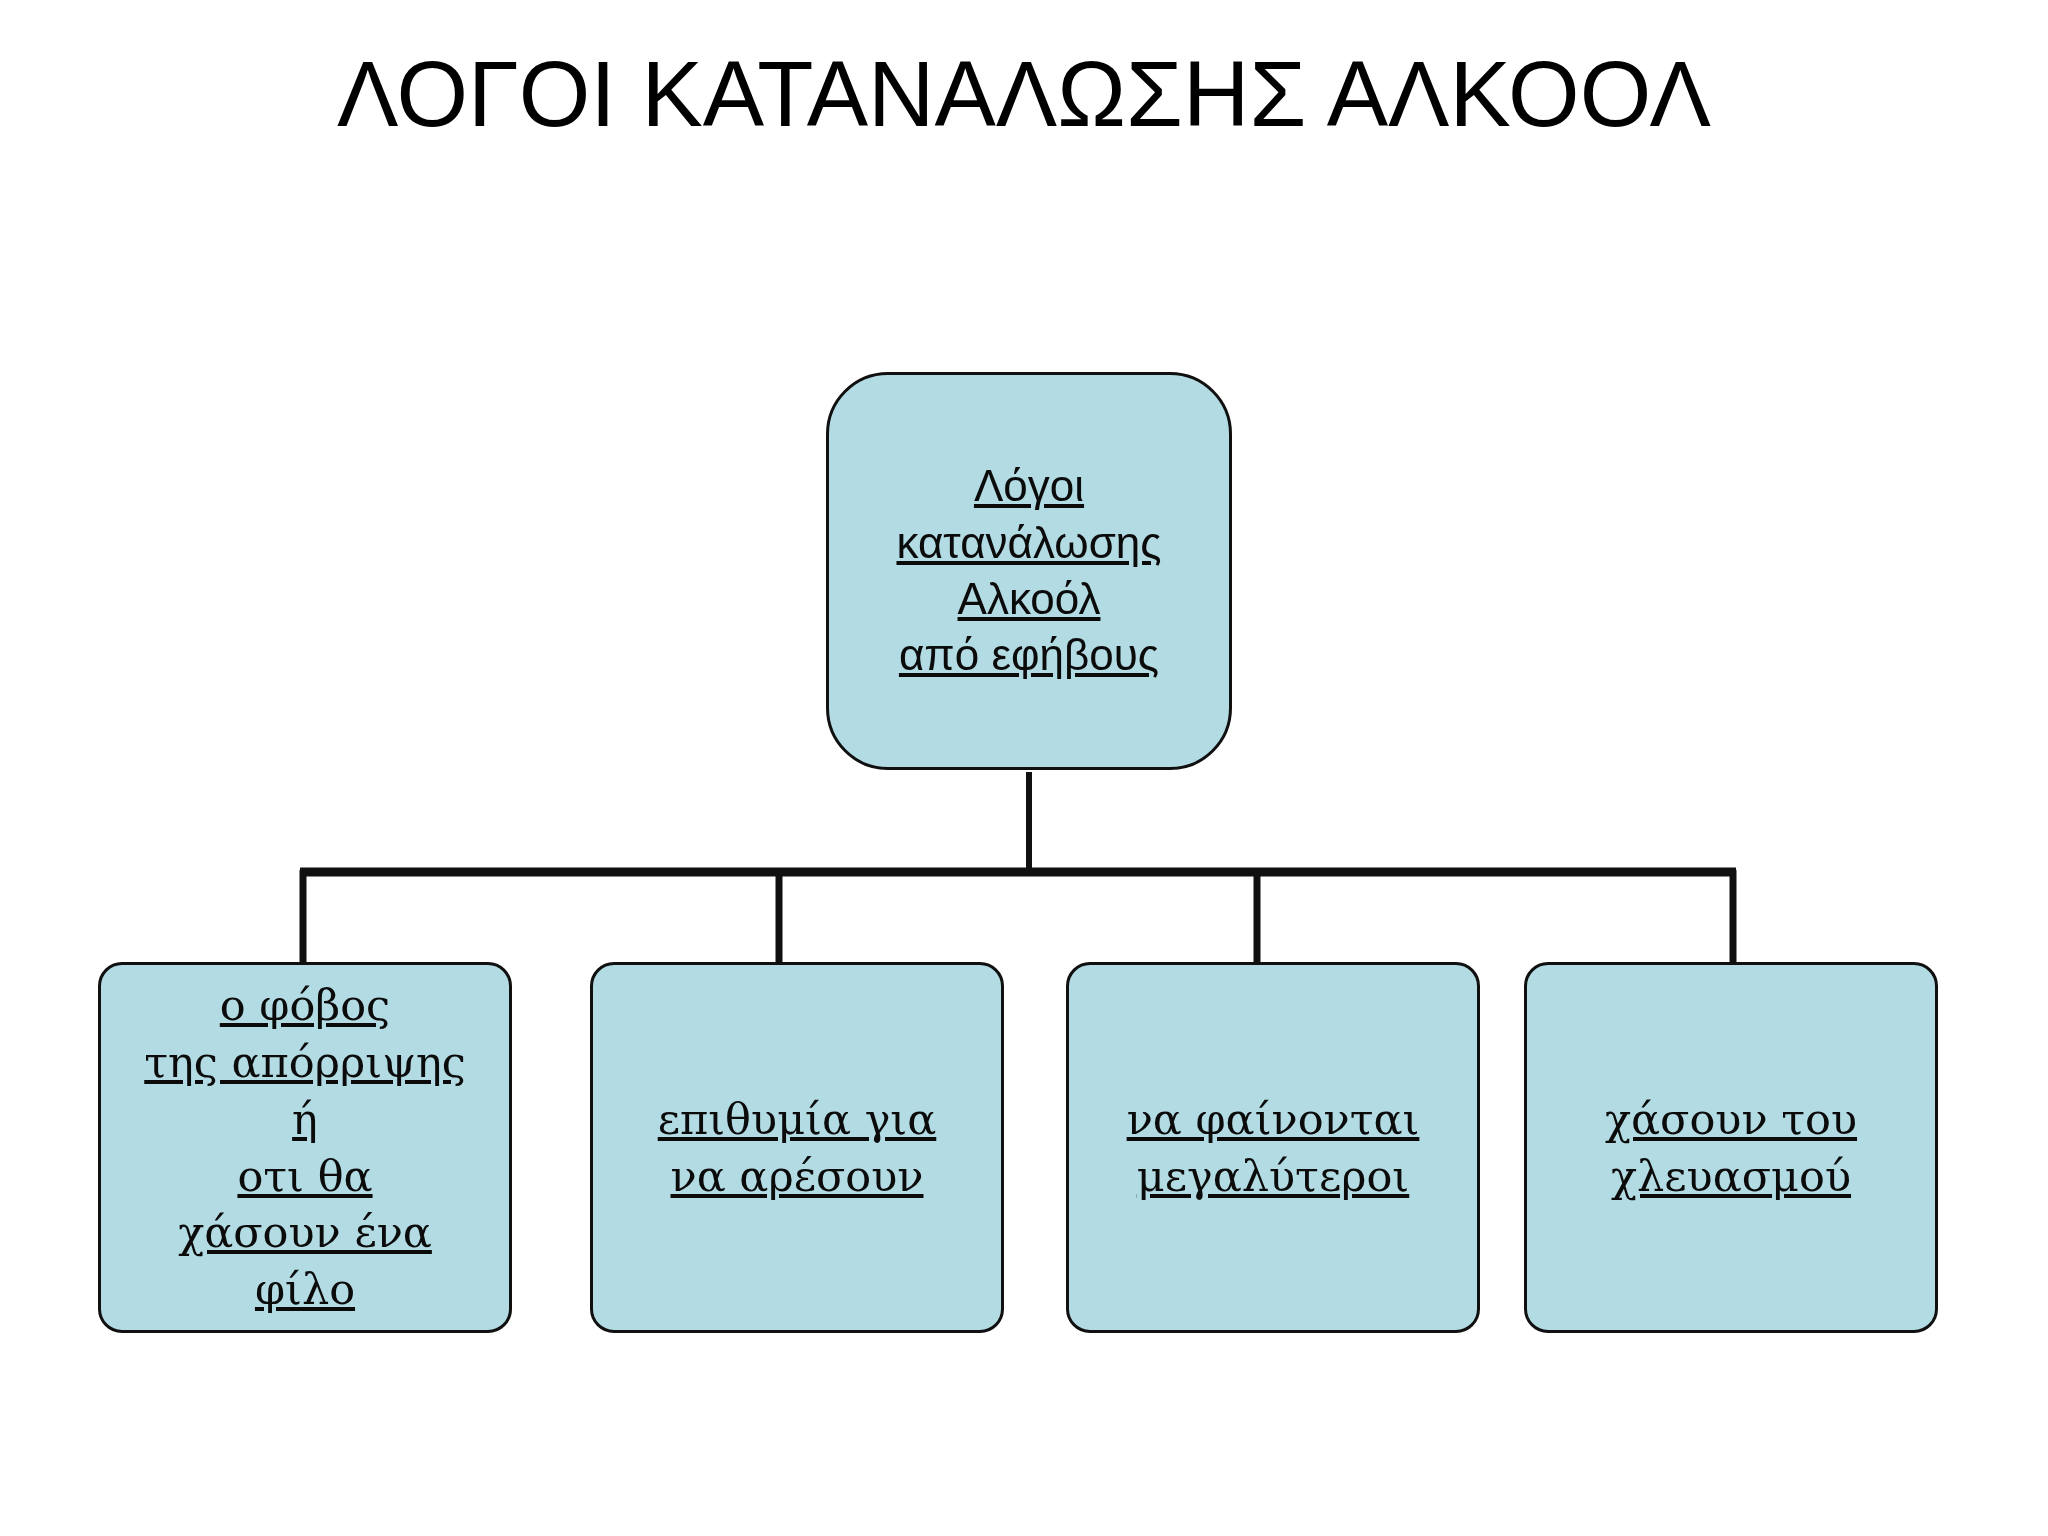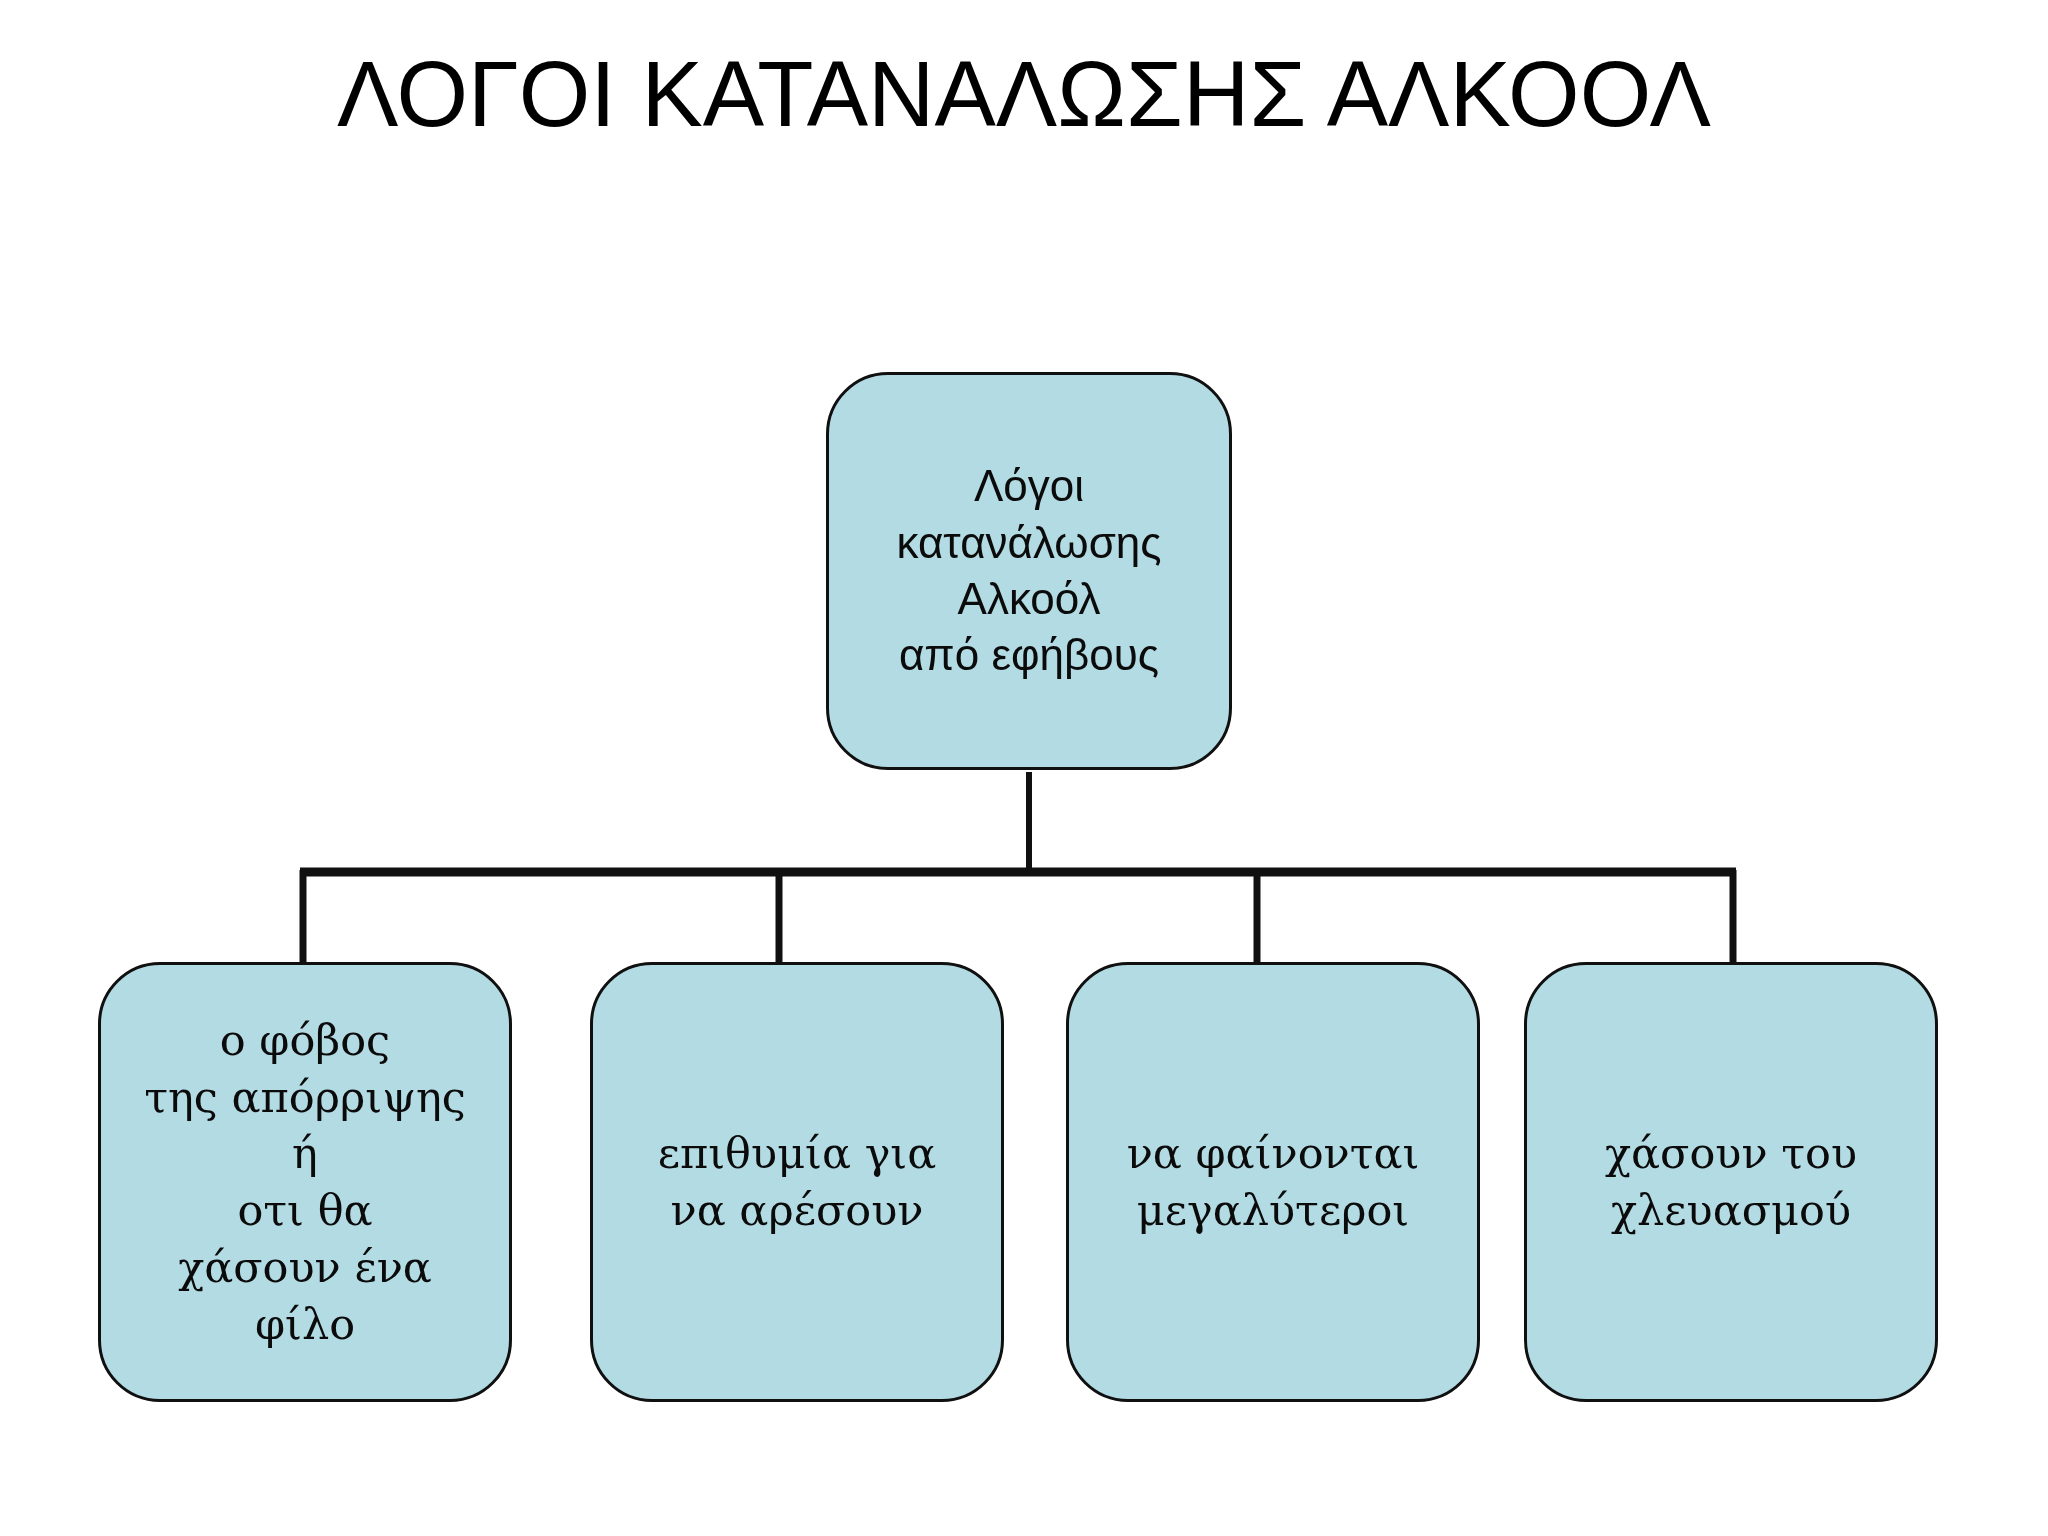--- a/index.html
+++ b/index.html
@@ -61,38 +61,40 @@
     justify-content: center;
     text-align: center;
     color: #0b0b0b;
   }
   .node .txt {
     display: block;
     width: 100%;
     padding: 0 22px;
     box-sizing: border-box;
     white-space: pre-line;
+    text-decoration: underline;
   }
 
   #node-root {
     left: 826px;
     top: 372px;
     width: 406px;
     height: 398px;
     font-family: "Liberation Sans", sans-serif;
     font-size: 44px;
     line-height: 1.28;
   }
 
   .node-child {
     top: 962px;
-    height: 440px;
+    height: 371px;
     font-family: "DejaVu Serif", serif;
     font-size: 43px;
     line-height: 1.32;
+    border-radius: 24px;
   }
   #node-child-0 { left: 98px;  width: 414px; }
   #node-child-1 { left: 590px; width: 414px; }
   #node-child-2 { left: 1066px; width: 414px; }
   #node-child-3 { left: 1524px; width: 414px; }
 </style>
 </head>
 <body>
 
 <div id="slide">

